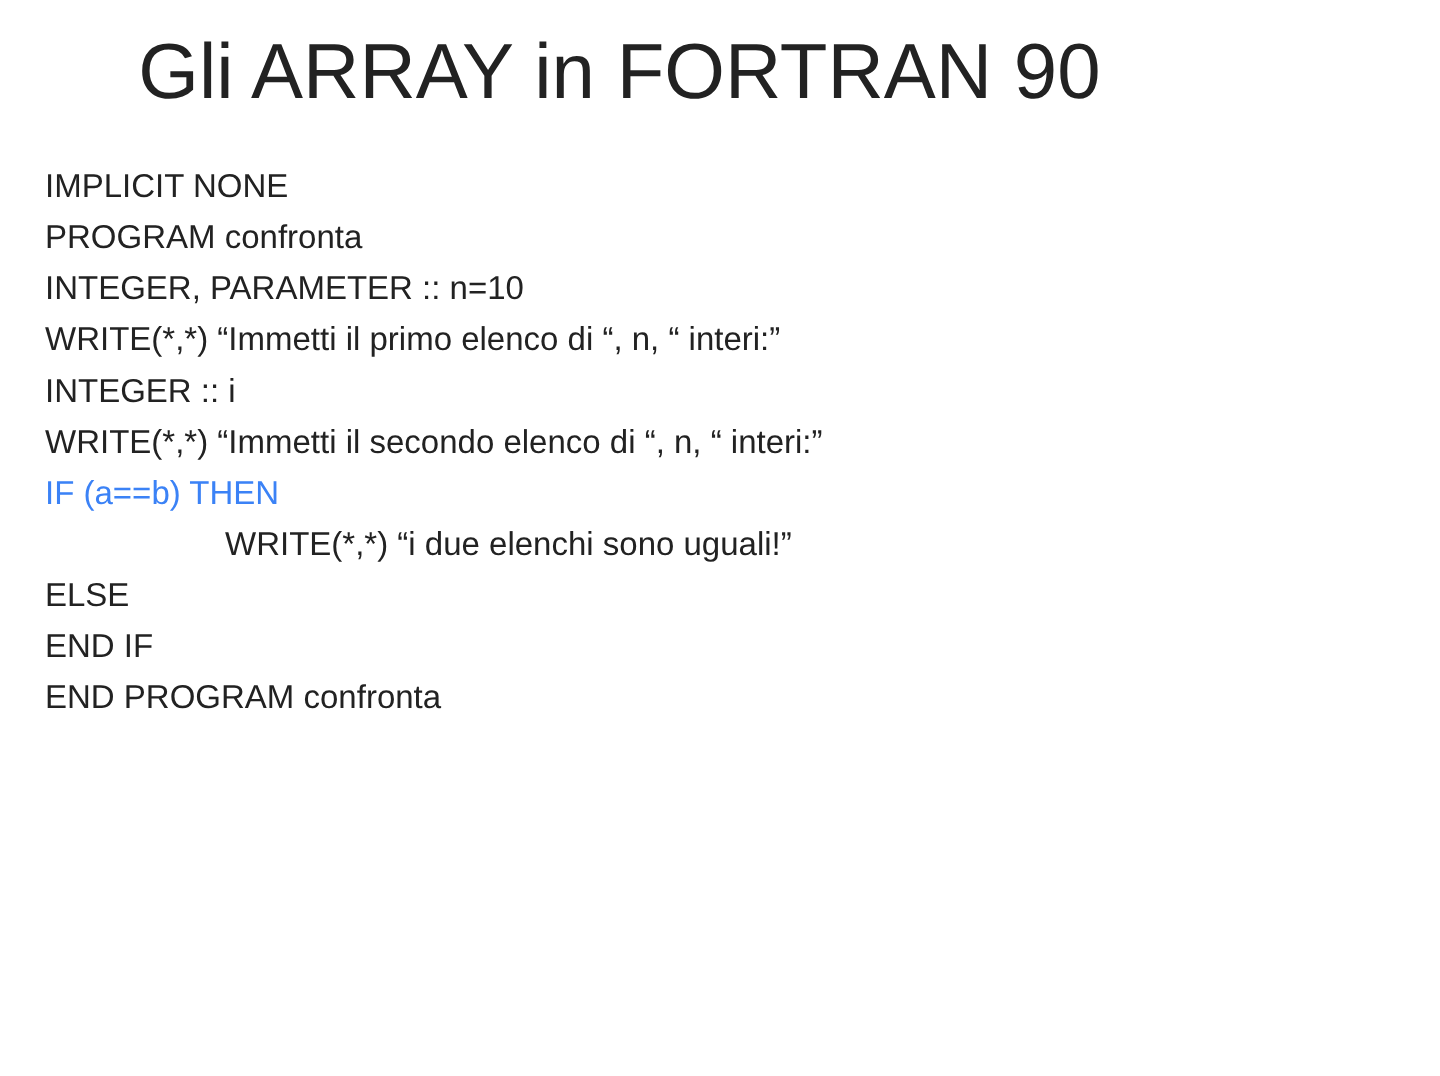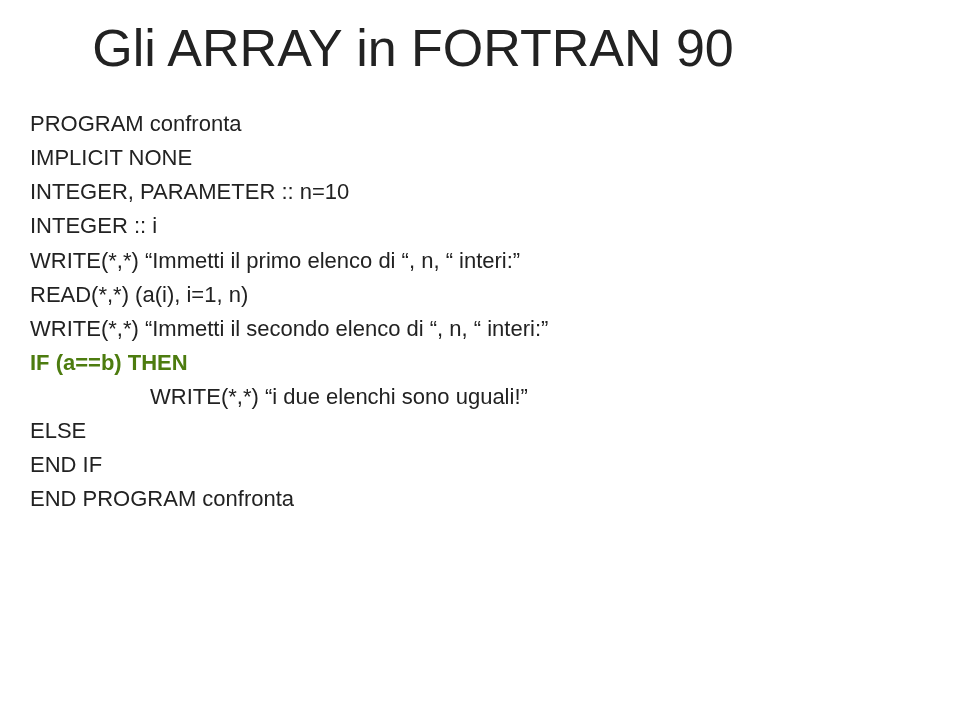--- a/index.html
+++ b/index.html
@@ -50,44 +50,42 @@
 
     .code-line {
       font-size: 22px;
       color: #222222;
       line-height: 1.55;
       font-family: Arial, Helvetica, sans-serif;
       white-space: pre;
     }
 
     .code-line.red {
-      color: #4d7c0f;
-      font-weight: bold;
+      color: #3b82f6;
     }
 
     .indent1 {
       padding-left: 120px;
     }
   </style>
 </head>
 <body>
 
 <div class="page">
 
   <div class="header">
     <h1 class="main-title">Gli ARRAY in FORTRAN 90</h1>
   </div>
 
   <div class="code-section" id="code-container">
-  <div class="code-line">PROGRAM confronta</div>
-      <div class="code-line">IMPLICIT NONE</div>
+  <div class="code-line">IMPLICIT NONE</div>
+      <div class="code-line">PROGRAM confronta</div>
       <div class="code-line">INTEGER, PARAMETER :: n=10</div>
+      <div class="code-line">WRITE(*,*) “Immetti il primo elenco di “, n, “ interi:”</div>
       <div class="code-line">INTEGER :: i</div>
-      <div class="code-line">WRITE(*,*) “Immetti il primo elenco di “, n, “ interi:”</div>
-      <div class="code-line">READ(*,*) (a(i), i=1, n)</div>
       <div class="code-line">WRITE(*,*) “Immetti il secondo elenco di “, n, “ interi:”</div>
       <div class="code-line red">IF (a==b) THEN</div>
       <div class="code-line indent1">WRITE(*,*) “i due elenchi sono uguali!”</div>
       <div class="code-line">ELSE</div>
       <div class="code-line">END IF</div>
       <div class="code-line">END PROGRAM confronta</div>
     </div>
 
 </div>
 

